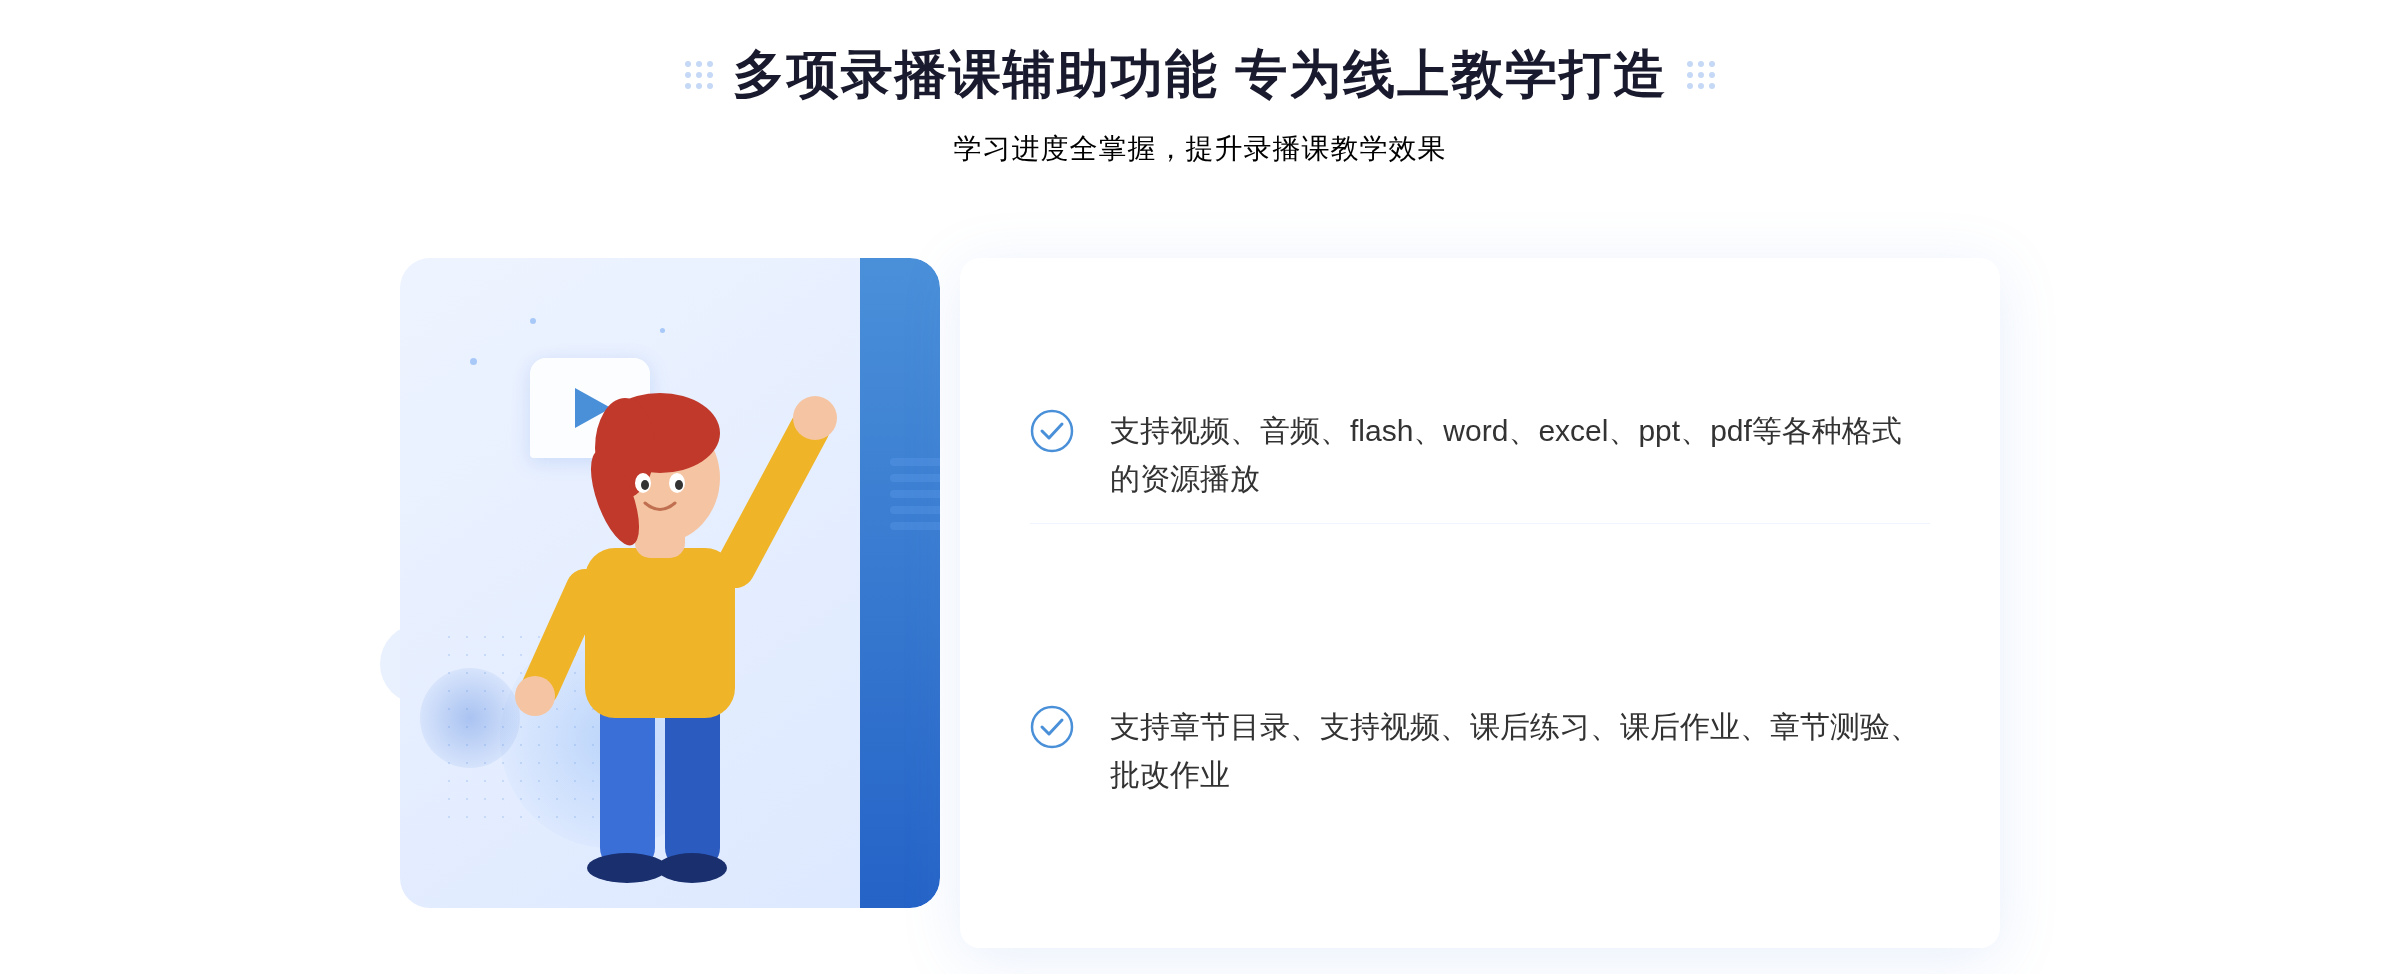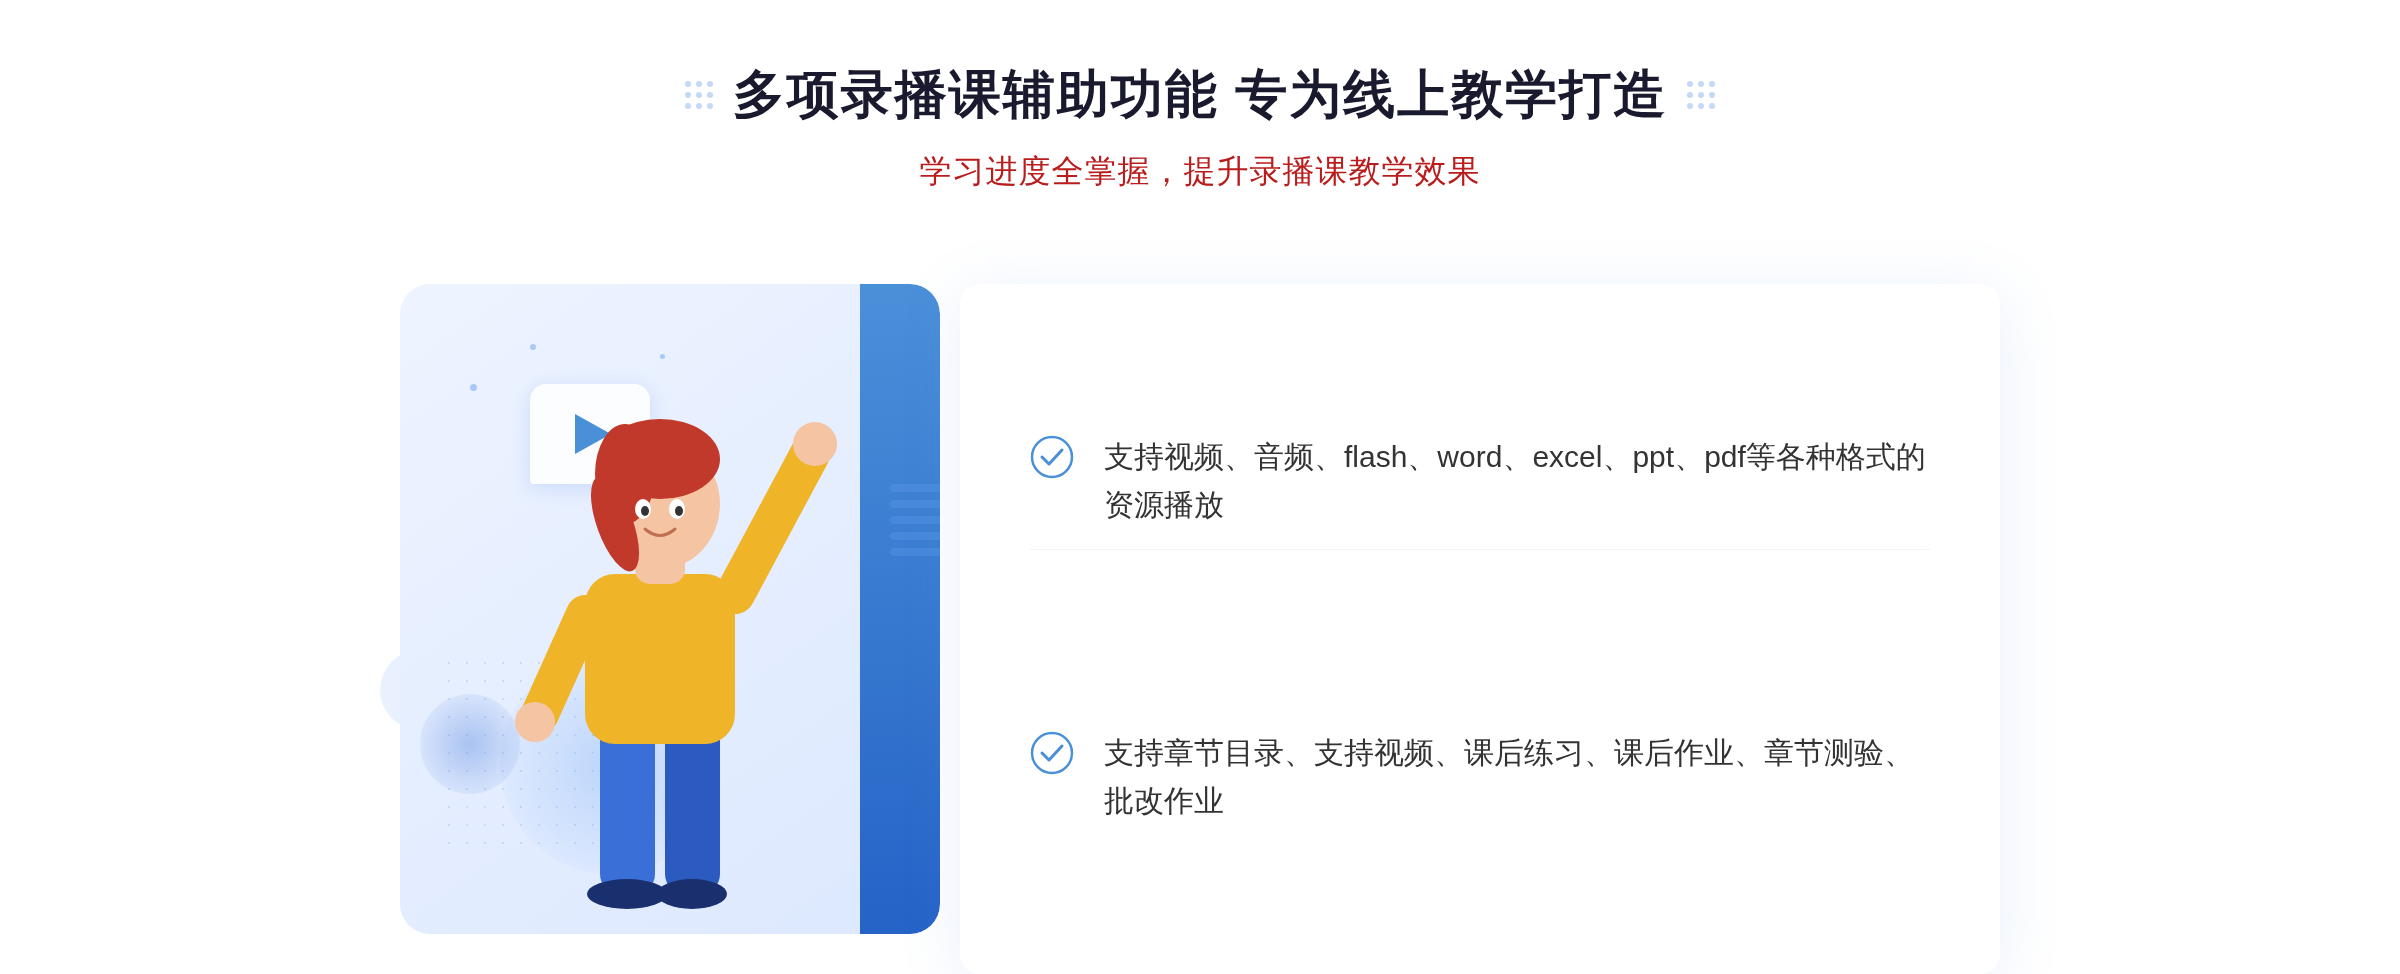--- a/index.html
+++ b/index.html
@@ -12,21 +12,21 @@
       overflow: hidden;
       position: relative;
     }
 
     .page-wrapper {
       width: 100%;
       height: 100%;
       display: flex;
       flex-direction: column;
       align-items: center;
-      padding-top: 60px;
+      padding-top: 40px;
       position: relative;
     }
 
     
     .header-section {
       text-align: center;
       margin-bottom: 60px;
       position: relative;
     }
 
@@ -53,22 +53,22 @@
     }
 
     .main-title {
       font-size: 52px;
       font-weight: 700;
       color: #1a1a2e;
       letter-spacing: 2px;
     }
 
     .sub-title {
-      font-size: 32px;
-      color: #b91c1c;
+      font-size: 28px;
+      color: #000000;
       letter-spacing: 1px;
     }
 
     
     .content-area {
       display: flex;
       width: 1600px;
       height: 720px;
       position: relative;
     }
@@ -221,20 +221,21 @@
     .check-icon svg {
       width: 44px;
       height: 44px;
     }
 
     .feature-text {
       font-size: 30px;
       color: #333;
       line-height: 1.6;
       font-weight: 400;
+      margin-left: 6px;
     }
 
     
     .left-chevron {
       position: absolute;
       left: 30px;
       top: 50%;
       transform: translateY(-50%);
       color: #a8c9f8;
       font-size: 48px;

